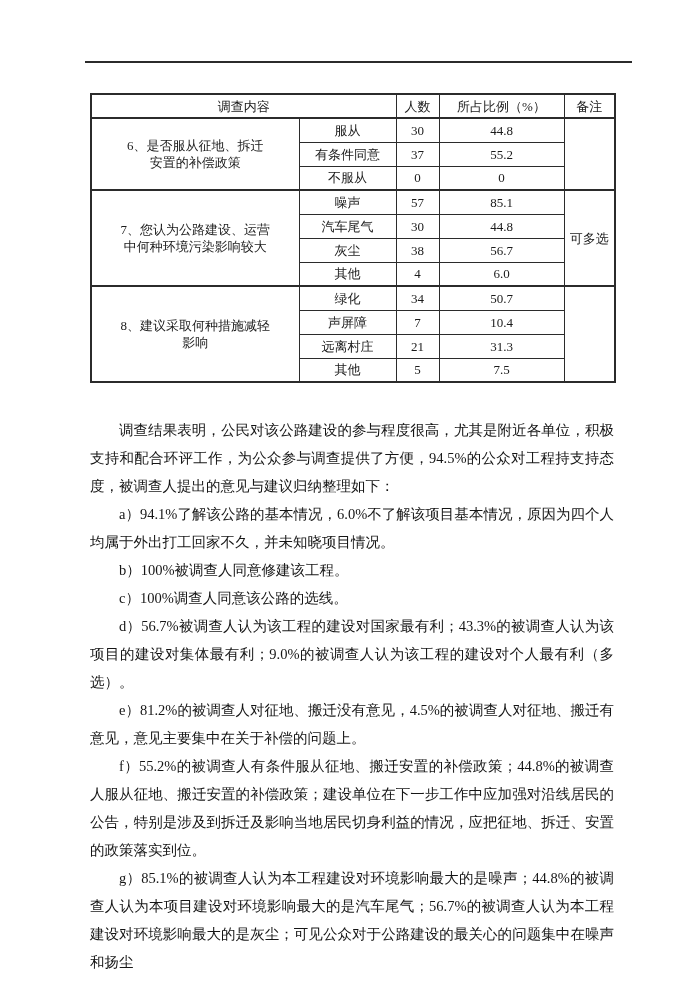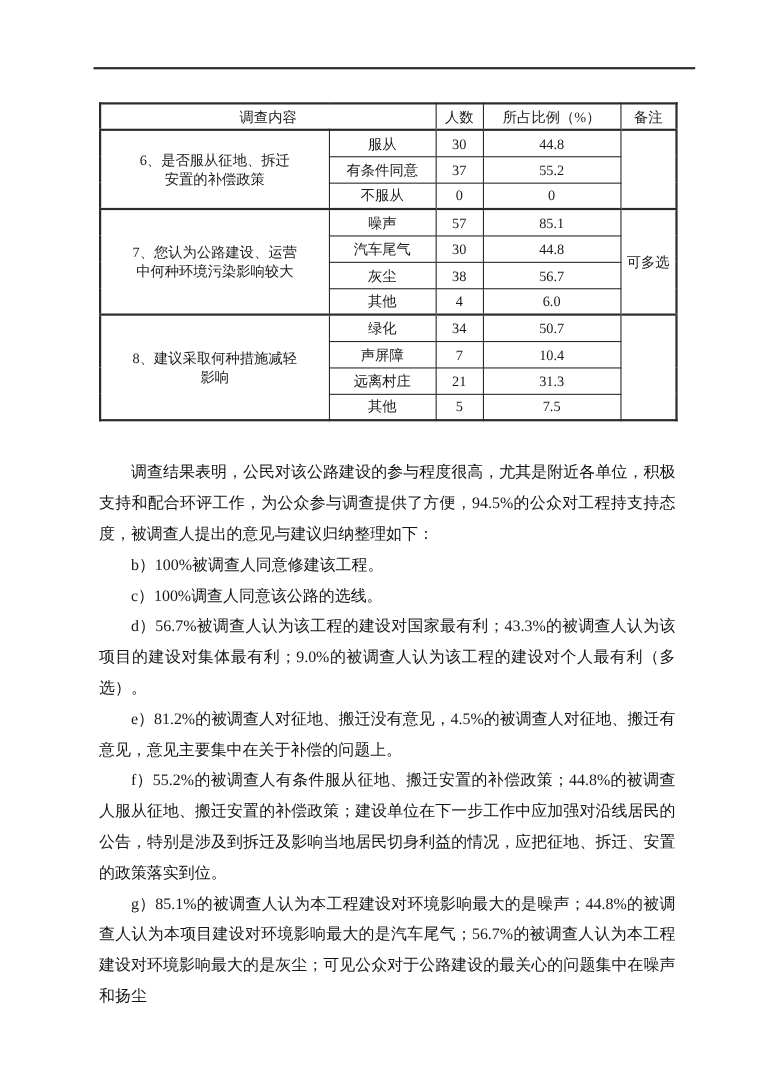--- a/index.html
+++ b/index.html
@@ -177,20 +177,21 @@
             <td>其他</td>
             <td>5</td>
             <td>7.5</td>
           </tr>
         </tbody>
     </table>
   </div>
 
   <div class="body-text">
       <p>调查结果表明，公民对该公路建设的参与程度很高，尤其是附近各单位，积极支持和配合环评工作，为公众参与调查提供了方便，94.5%的公众对工程持支持态度，被调查人提出的意见与建议归纳整理如下：</p>
+      <p>a）94.1%了解该公路的基本情况，6.0%不了解该项目基本情况，原因为四个人均属于外出打工回家不久，并未知晓项目情况。</p>
       <p>b）100%被调查人同意修建该工程。</p>
       <p>c）100%调查人同意该公路的选线。</p>
       <p>d）56.7%被调查人认为该工程的建设对国家最有利；43.3%的被调查人认为该项目的建设对集体最有利；9.0%的被调查人认为该工程的建设对个人最有利（多选）。</p>
       <p>e）81.2%的被调查人对征地、搬迁没有意见，4.5%的被调查人对征地、搬迁有意见，意见主要集中在关于补偿的问题上。</p>
       <p>f）55.2%的被调查人有条件服从征地、搬迁安置的补偿政策；44.8%的被调查人服从征地、搬迁安置的补偿政策；建设单位在下一步工作中应加强对沿线居民的公告，特别是涉及到拆迁及影响当地居民切身利益的情况，应把征地、拆迁、安置的政策落实到位。</p>
       <p>g）85.1%的被调查人认为本工程建设对环境影响最大的是噪声；44.8%的被调查人认为本项目建设对环境影响最大的是汽车尾气；56.7%的被调查人认为本工程建设对环境影响最大的是灰尘；可见公众对于公路建设的最关心的问题集中在噪声和扬尘</p>
     </div>
 
 
 </div>

